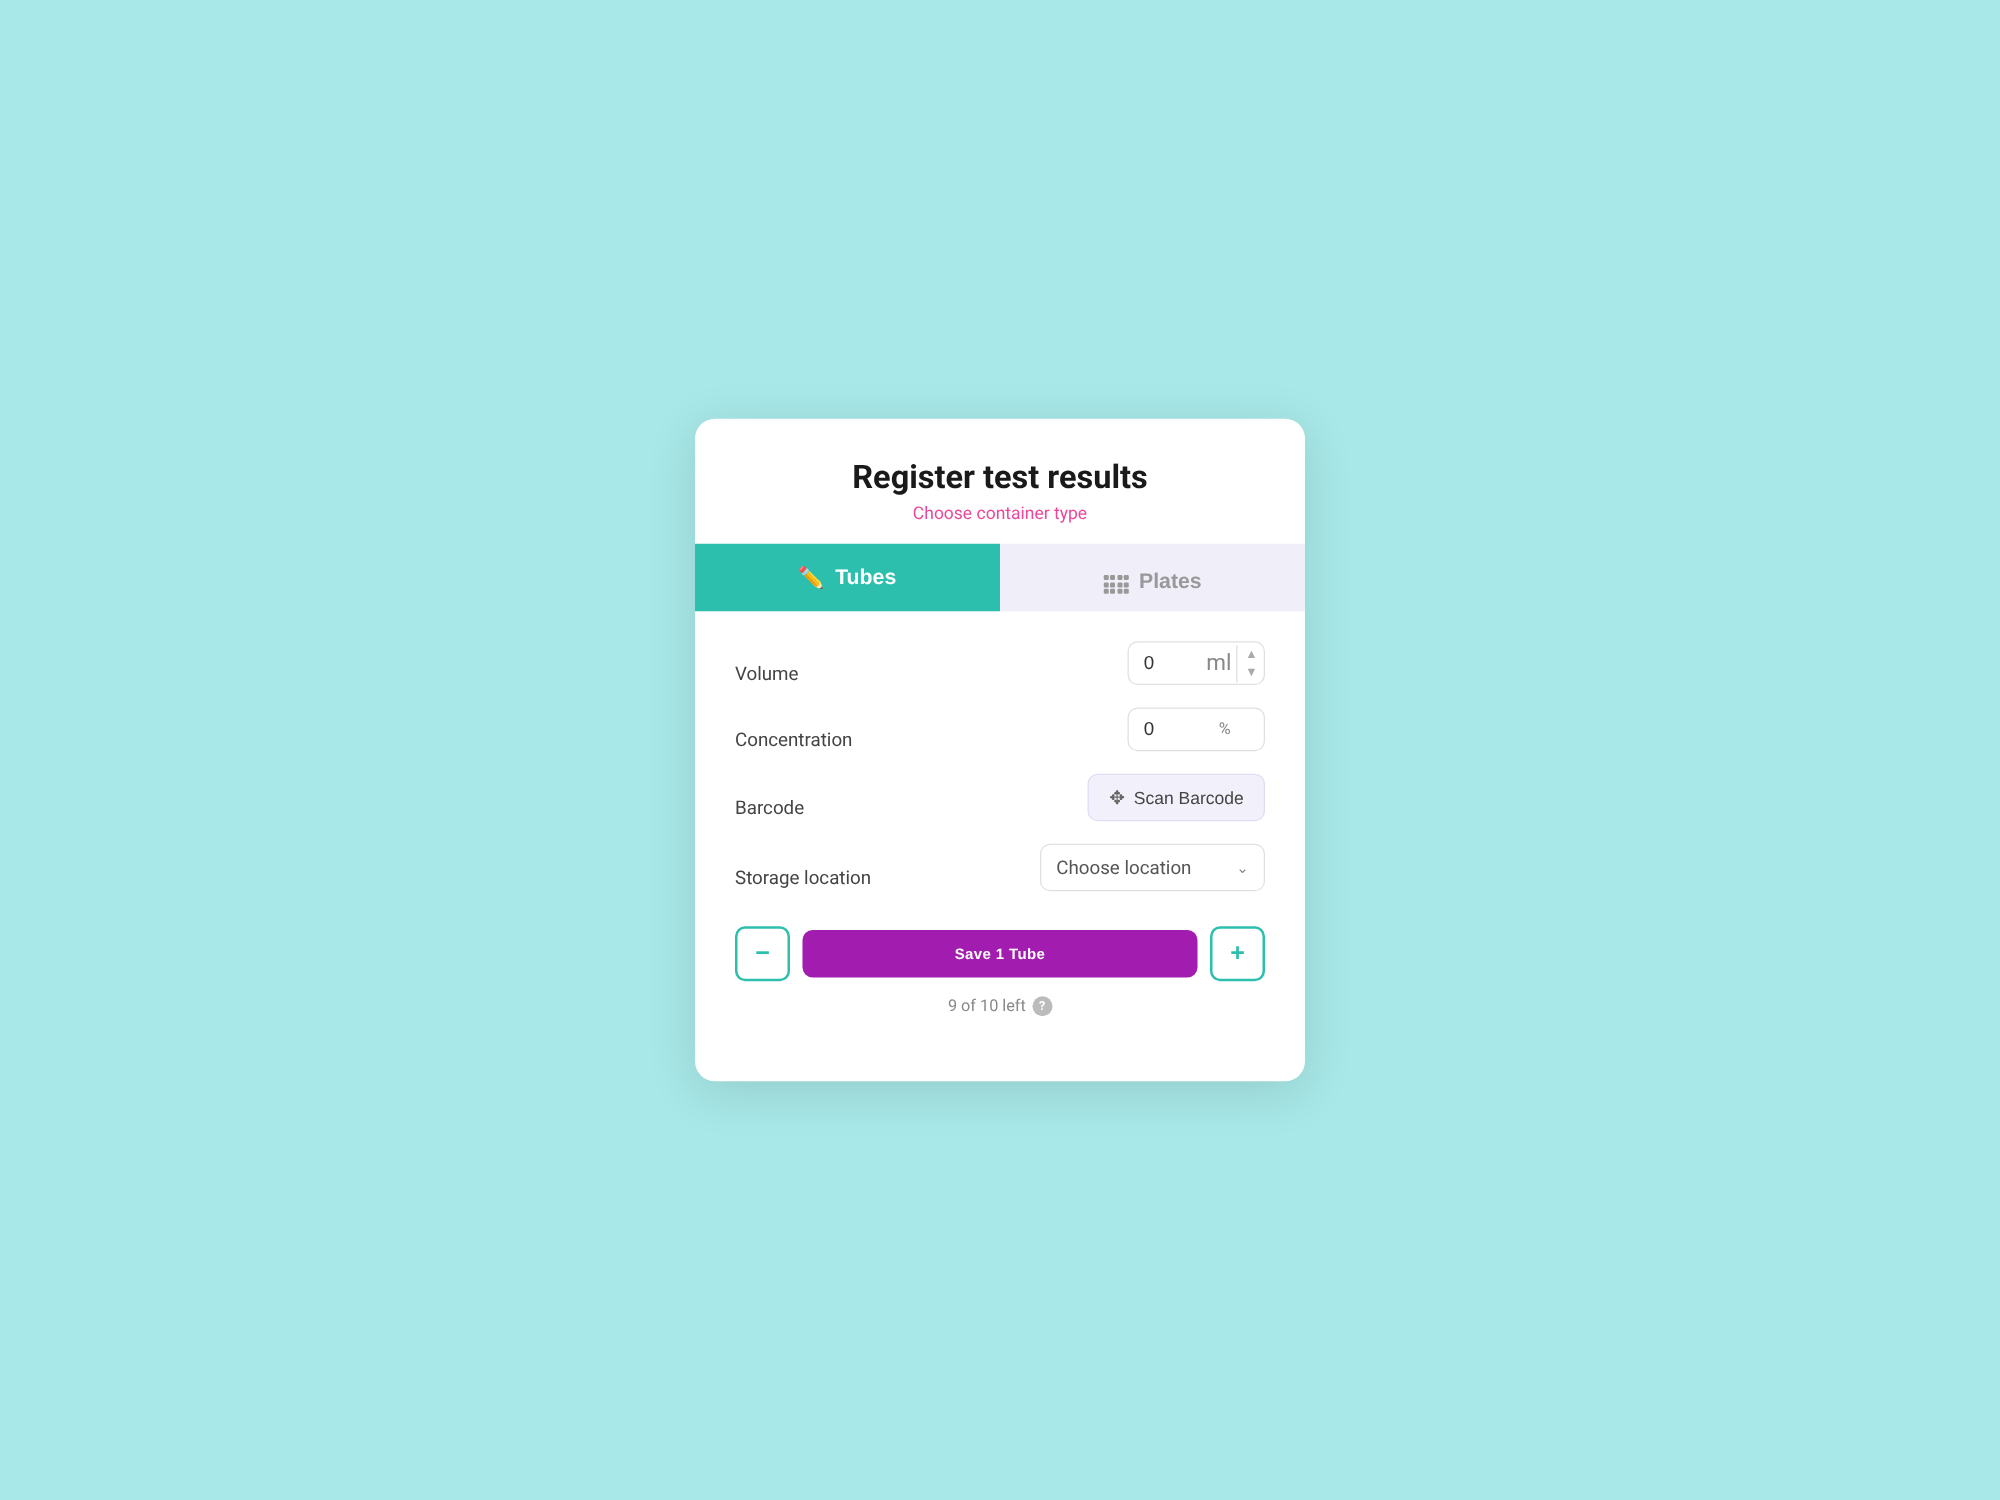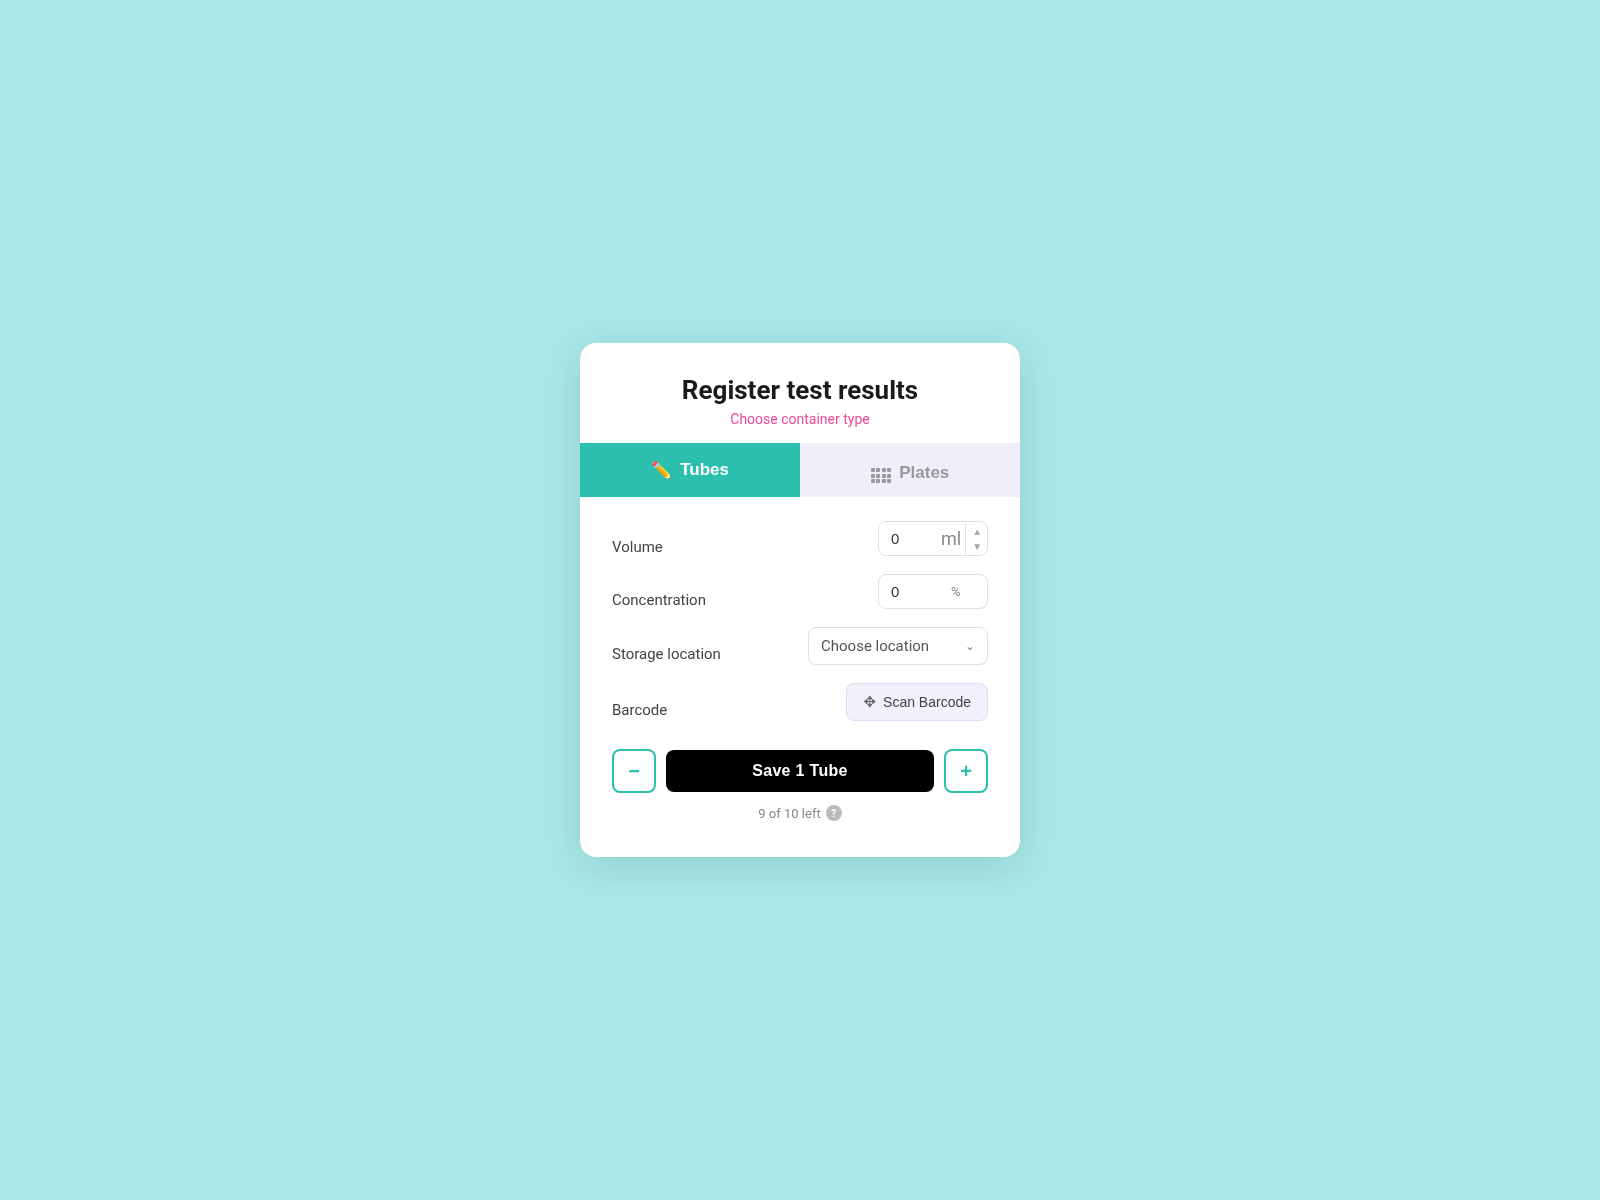--- a/index.html
+++ b/index.html
@@ -9,22 +9,22 @@
       background-color: #a8e8e8;
       display: flex;
       align-items: center;
       justify-content: center;
       font-family: -apple-system, BlinkMacSystemFont, 'Segoe UI', Roboto, sans-serif;
     }
 
     .modal {
       background: #ffffff;
       border-radius: 16px;
-      width: 440px;
-      padding-bottom: 36px;
+      width: 488px;
+      padding-bottom: 52px;
       box-shadow: 0 8px 40px rgba(0,0,0,0.12);
       overflow: hidden;
     }
 
     .modal-header {
       padding: 32px 32px 16px;
       text-align: center;
     }
 
     .modal-title {
@@ -224,26 +224,26 @@
       font-weight: 600;
       cursor: pointer;
       display: flex;
       align-items: center;
       justify-content: center;
       flex-shrink: 0;
     }
 
     .save-btn {
       flex: 1;
-      background: #000000;
+      background: #a21caf;
       color: #fff;
       border: none;
       border-radius: 8px;
       padding: 12px 0;
-      font-size: 16px;
+      font-size: 12px;
       font-weight: 700;
       cursor: pointer;
       letter-spacing: 0.3px;
     }
 
     .plus-btn {
       width: 44px;
       height: 44px;
       border-radius: 8px;
       border: 2px solid #2dbfad;
@@ -352,34 +352,34 @@
 
     <div class="form-row">
       <label class="form-label">Concentration</label>
       <div class="input-percent">
         <input type="number" value="0" style="">
         <span class="input-percent-symbol">%</span>
       </div>
     </div>
 
     <div class="form-row">
+      <label class="form-label">Barcode</label>
+      <button class="barcode-btn">
+        <span class="barcode-icon">✥</span>
+        <span>Scan Barcode</span>
+      </button>
+    </div>
+
+    <div class="form-row">
       <label class="form-label">Storage location</label>
       <div class="location-select">
         <span class="location-select-text">Choose location</span>
         <span class="chevron-icon">⌄</span>
       </div>
     </div>
-
-    <div class="form-row">
-      <label class="form-label">Barcode</label>
-      <button class="barcode-btn">
-        <span class="barcode-icon">✥</span>
-        <span>Scan Barcode</span>
-      </button>
-    </div>
   </div>
 
   <div class="bottom-controls">
     <button class="minus-btn">−</button>
     <button class="save-btn">Save 1 Tube</button>
     <button class="plus-btn">+</button>
   </div>
 
   <div class="counter-text">
     <span>9 of 10 left</span>

